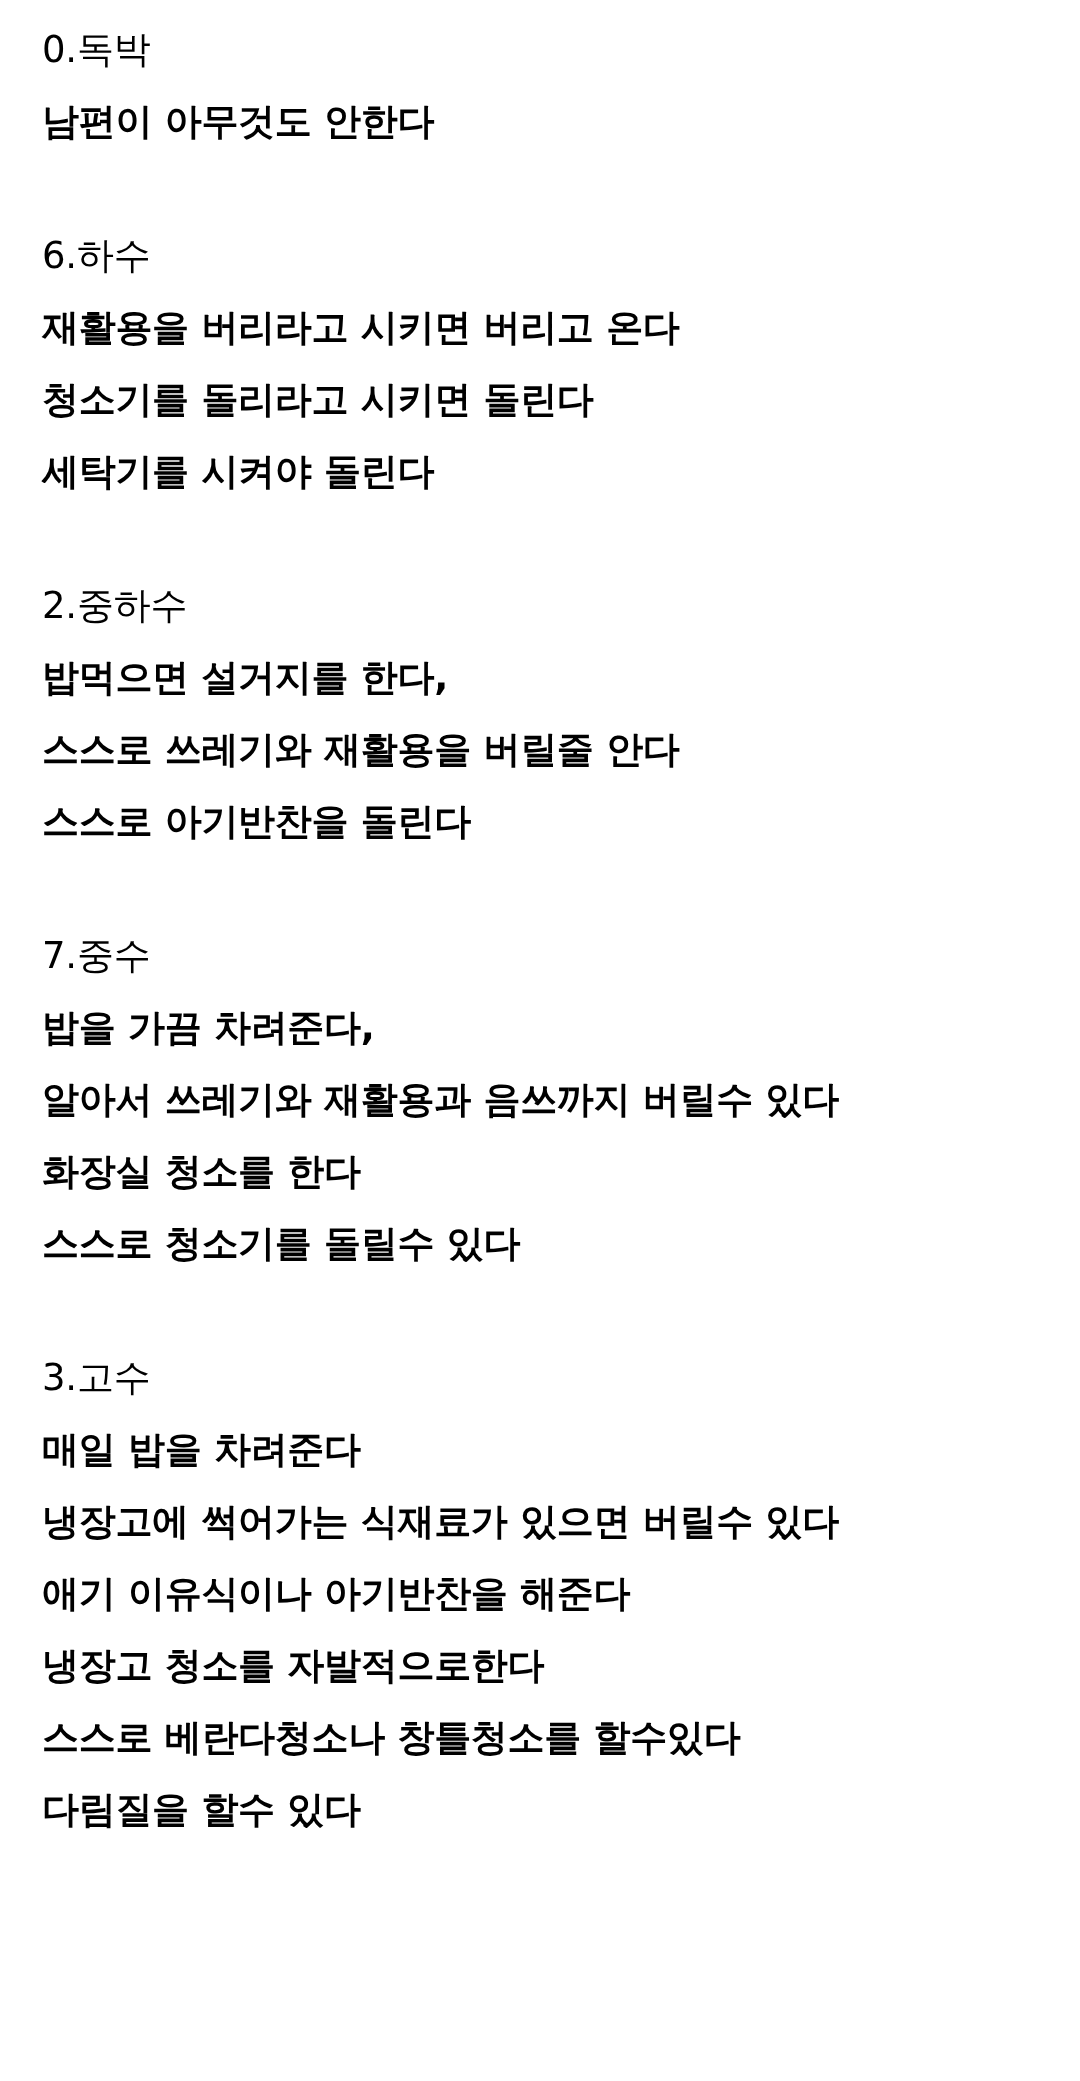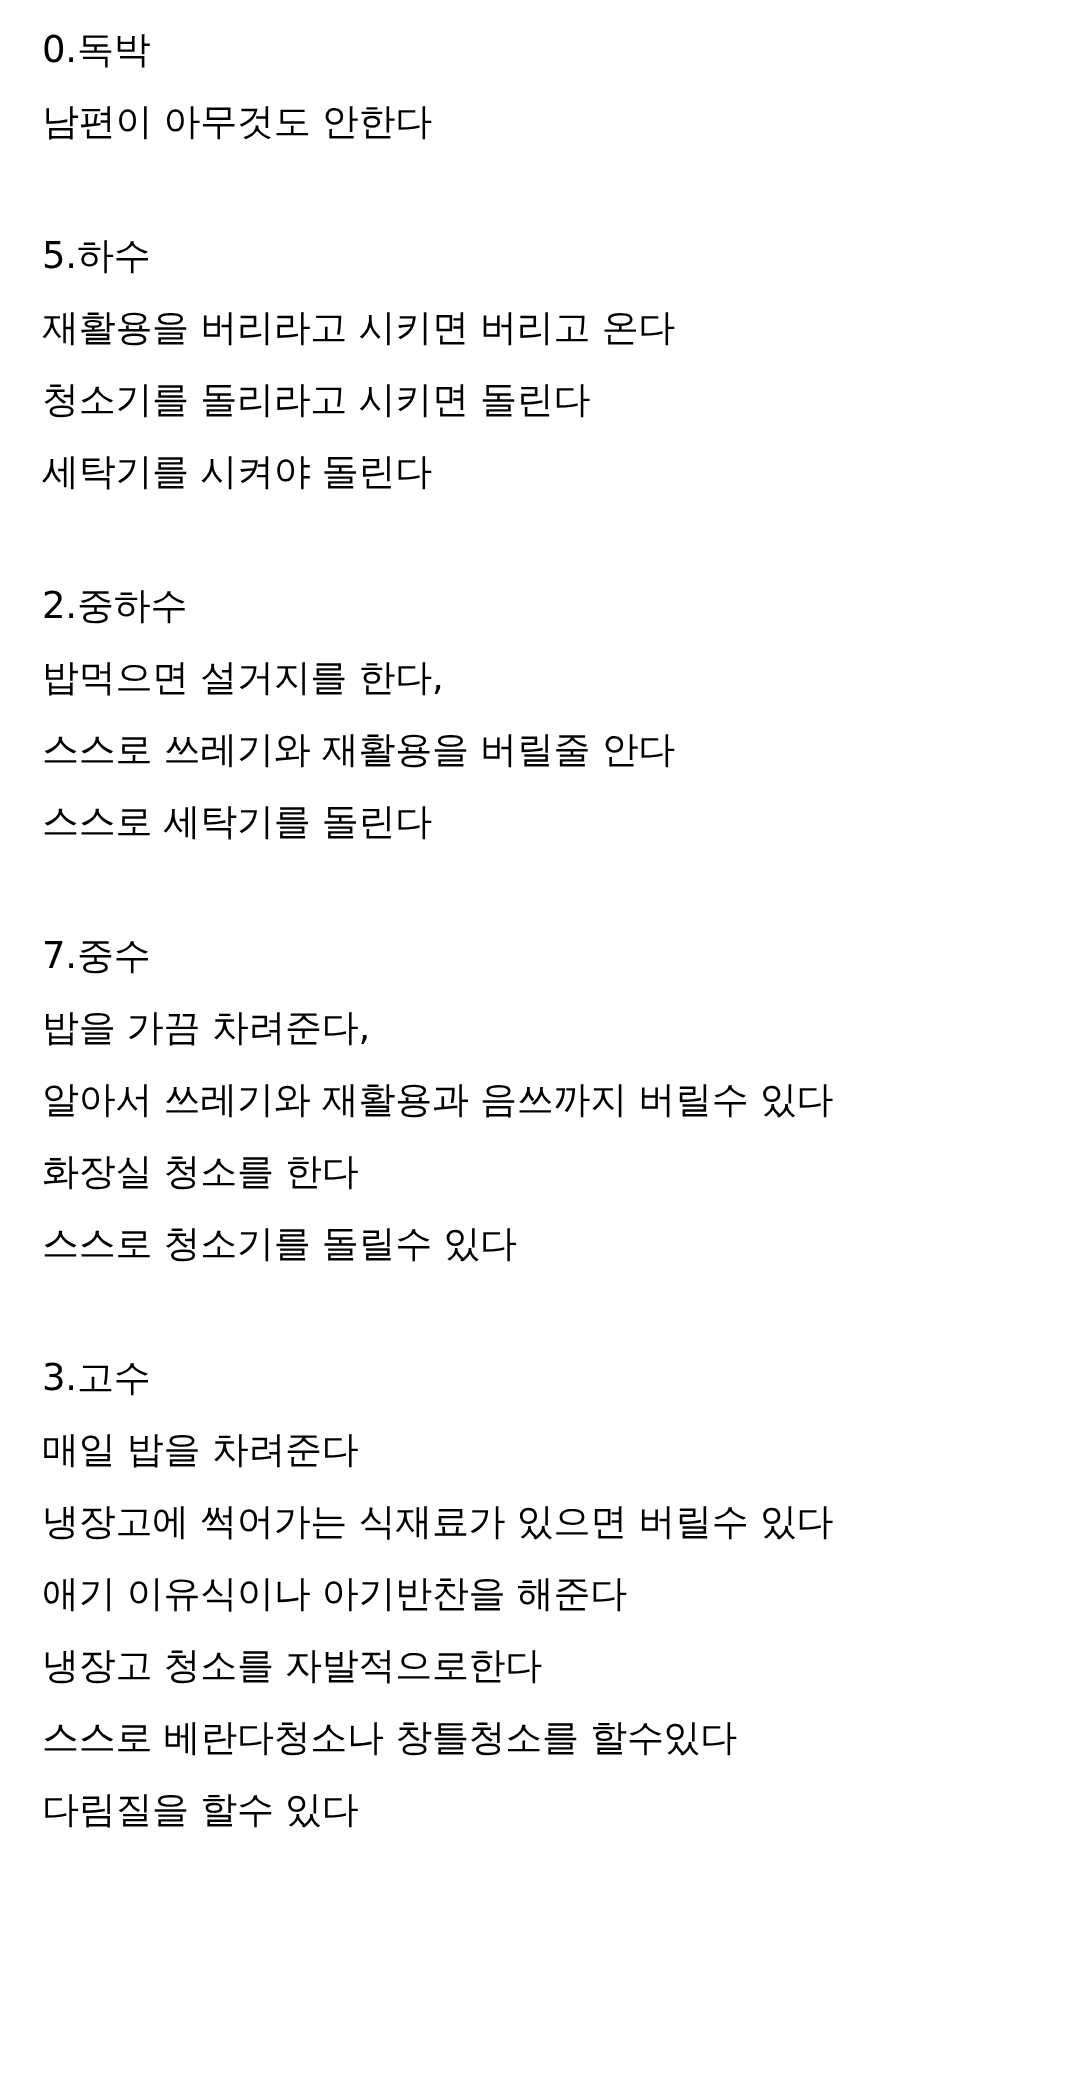--- a/index.html
+++ b/index.html
@@ -31,47 +31,47 @@
   .heading {
     font-size: 37px;
     line-height: 72px;
     font-weight: 400;
     letter-spacing: -0.2px;
     white-space: pre;
   }
   .line {
     font-size: 37px;
     line-height: 72px;
-    font-weight: 400;
+    font-weight: 700;
     letter-spacing: -0.3px;
     white-space: pre;
   }
 </style>
 </head>
 <body>
 
 <div class="page">
 
   <div class="section">
     <div class="heading">0.독박</div>
     <div class="line">남편이 아무것도 안한다</div>
   </div>
 
   <div class="section">
-    <div class="heading">5.하수</div>
+    <div class="heading">6.하수</div>
     <div class="line">재활용을 버리라고 시키면 버리고 온다</div>
     <div class="line">청소기를 돌리라고 시키면 돌린다</div>
     <div class="line">세탁기를 시켜야 돌린다</div>
   </div>
 
   <div class="section">
     <div class="heading">2.중하수</div>
     <div class="line">밥먹으면 설거지를 한다,</div>
     <div class="line">스스로 쓰레기와 재활용을 버릴줄 안다</div>
-    <div class="line">스스로 세탁기를 돌린다</div>
+    <div class="line">스스로 아기반찬을 돌린다</div>
   </div>
 
   <div class="section">
     <div class="heading">7.중수</div>
     <div class="line">밥을 가끔 차려준다,</div>
     <div class="line">알아서 쓰레기와 재활용과 음쓰까지 버릴수 있다</div>
     <div class="line">화장실 청소를 한다</div>
     <div class="line">스스로 청소기를 돌릴수 있다</div>
   </div>
 

